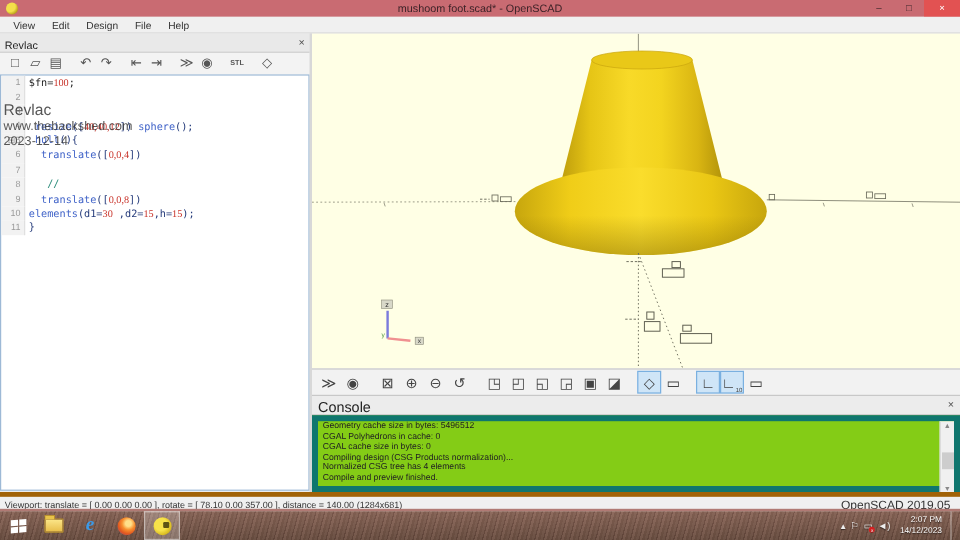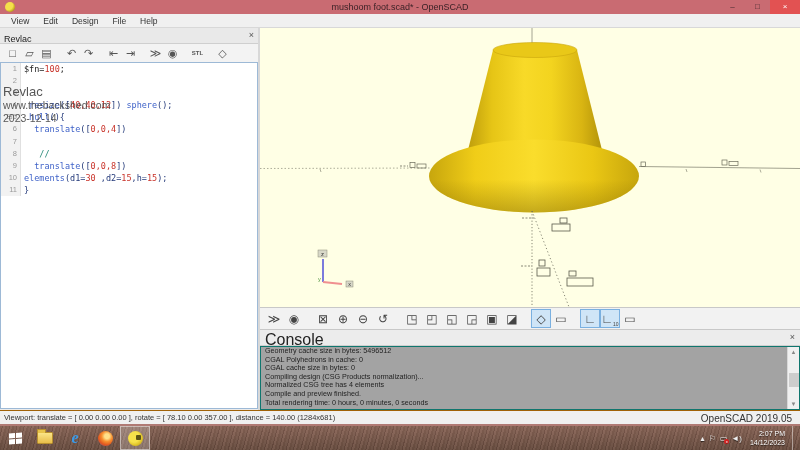--- a/index.html
+++ b/index.html
@@ -26,51 +26,51 @@
   .panel-title { font-size:9px; color:#222; padding:2px 0 0 4px; display:inline-block; }
   .panel-close { position:absolute; right:4px; top:2px; font-size:9px; color:#555; line-height:11px; }
   .editor-toolbar { height:18px; background:#f3f3f3; display:flex; align-items:center; padding-left:4px; }
   .tbtn { font-size:11px; color:#555; width:17px; text-align:center; line-height:17px; }
   .tbtn.gap { margin-left:8px; }
   .tbtn.stl { font-size:6px; font-weight:bold; letter-spacing:0; }
   .code-area { position:absolute; left:0; top:34px; width:258px; height:347px; background:#fff; border:1px solid #9db9d6; overflow:hidden; }
   .code-line { height:12.1px; line-height:12.1px; white-space:pre; font-family:"DejaVu Sans Mono", monospace; font-size:8.5px; display:flex; }
   .ln { width:20px; background:#f2f2f2; border-right:1px solid #e0e0e0; color:#9a9a9a; text-align:right; padding-right:3px; font-size:7.5px; font-family:"Liberation Sans", sans-serif; flex:none; }
   .ct { padding-left:3px; }
-  .c-kw { color:#3f62c8; } .c-num { color:#c9342b; } .c-br { color:#243a7a; } .c-pl { color:#222; } .c-cm { color:#2c8c7a; }
+  .c-kw { color:#3f62c8; } .c-num { color:#c9342b;font-family:Liberation Serif, serif; } .c-br { color:#243a7a; } .c-pl { color:#222; } .c-cm { color:#2c8c7a; }
   .watermark { position:absolute; left:3px; top:56px; color:#3a3a3a; opacity:.85; z-index:5; pointer-events:none; }
   .wm1 { font-size:13px; line-height:15px; }
   .wm2 { font-size:10.5px; line-height:13px; }
   .wm3 { font-size:10.5px; line-height:13px; }
 
   .splitter { position:absolute; left:258px; top:28px; width:2px; height:382px; background:#d8d8d8; }
 
   
   .viewport { position:absolute; left:260px; top:28px; width:540px; height:279px; background:#ffffe5; overflow:hidden; }
 
   
   .vp-toolbar { position:absolute; left:260px; top:307px; width:540px; height:23px; background:#f2f2f2; border-top:1px solid #c8c8c8; border-bottom:1px solid #c8c8c8; display:flex; align-items:center; padding-left:4px; }
   .vbtn { position:relative; font-size:12px; color:#444; width:20px; height:19px; line-height:18px; text-align:center; border:1px solid transparent; }
   .vbtn.gap { margin-left:9px; }
   .vbtn.active { background:#cfe5f7; border:1px solid #7ab0e0; }
   .vbtn sub { font-size:5px; }
 
   
   .console-header { position:absolute; left:260px; top:330px; width:540px; height:16px; background:#ececec; border-bottom:1px solid #cfcfcf; }
-  .console-title { font-size:16px; color:#222; padding:1px 0 0 5px; display:inline-block; }
+  .console-title { font-size:12px; color:#222; padding:1px 0 0 5px; display:inline-block; }
   .console-close { position:absolute; right:5px; top:2px; font-size:9px; color:#555; }
-  .console-body { position:absolute; left:260px; top:346px; width:540px; height:64px; background:#a3a3a3; border:1px solid #0f766e; }
+  .console-body { position:absolute; left:260px; top:346px; width:540px; height:64px; background:#84cc16; border:5px solid #0f766e; }
   .console-line { font-size:7.2px; line-height:8.6px; color:#222; padding-left:4px; white-space:pre; }
   .console-scroll { position:absolute; right:0; top:0; width:12px; height:62px; background:#f0f0f0; border-left:1px solid #d8d8d8; }
   .cs-arrow { font-size:6px; color:#888; text-align:center; height:10px; line-height:10px; }
   .cs-thumb { position:absolute; left:1px; top:26px; width:10px; height:14px; background:#cdcdcd; }
   .cs-down { position:absolute; bottom:0; width:100%; }
 
   
-  .statusbar { position:absolute; left:0; top:410px; width:800px; height:14px; background:#f0f0f0; border-top:1px solid #a16207; }
+  .statusbar { position:absolute; left:0; top:410px; width:800px; height:14px; background:#f0f0f0; border-top:4px solid #a16207; }
   .status-left { position:absolute; left:4px; top:2px; font-size:7.5px; color:#333; }
   .status-right { position:absolute; right:8px; top:2px; font-size:10px; color:#333; }
 
   
   .taskbar { position:absolute; left:0; top:424px; width:800px; height:26px;
     border-top:2px solid #b07a74;
     background:
       linear-gradient(rgba(186,126,116,0.18), rgba(40,22,14,0.22)),
       repeating-linear-gradient(105deg, #7d6153 0 2px, #6b4f43 2px 3px, #86685a 3px 5px, #74584a 5px 7px);
   }
@@ -257,21 +257,20 @@
     <span class="console-close">×</span>
   </div>
   <div class="console-body">
     <div id="console-lines">
         <div class="console-line">Geometry cache size in bytes: 5496512</div>
         <div class="console-line">CGAL Polyhedrons in cache: 0</div>
         <div class="console-line">CGAL cache size in bytes: 0</div>
         <div class="console-line">Compiling design (CSG Products normalization)...</div>
         <div class="console-line">Normalized CSG tree has 4 elements</div>
         <div class="console-line">Compile and preview finished.</div>
-        <div class="console-line">Total rendering time: 0 hours, 0 minutes, 0 seconds</div>
       </div>
     <div class="console-scroll">
       <div class="cs-arrow">▲</div>
       <div class="cs-thumb"></div>
       <div class="cs-arrow cs-down">▼</div>
     </div>
   </div>
 
   <div class="statusbar">
     <span class="status-left">Viewport: translate = [ 0.00 0.00 0.00 ], rotate = [ 78.10 0.00 357.00 ], distance = 140.00 (1284x681)</span>

